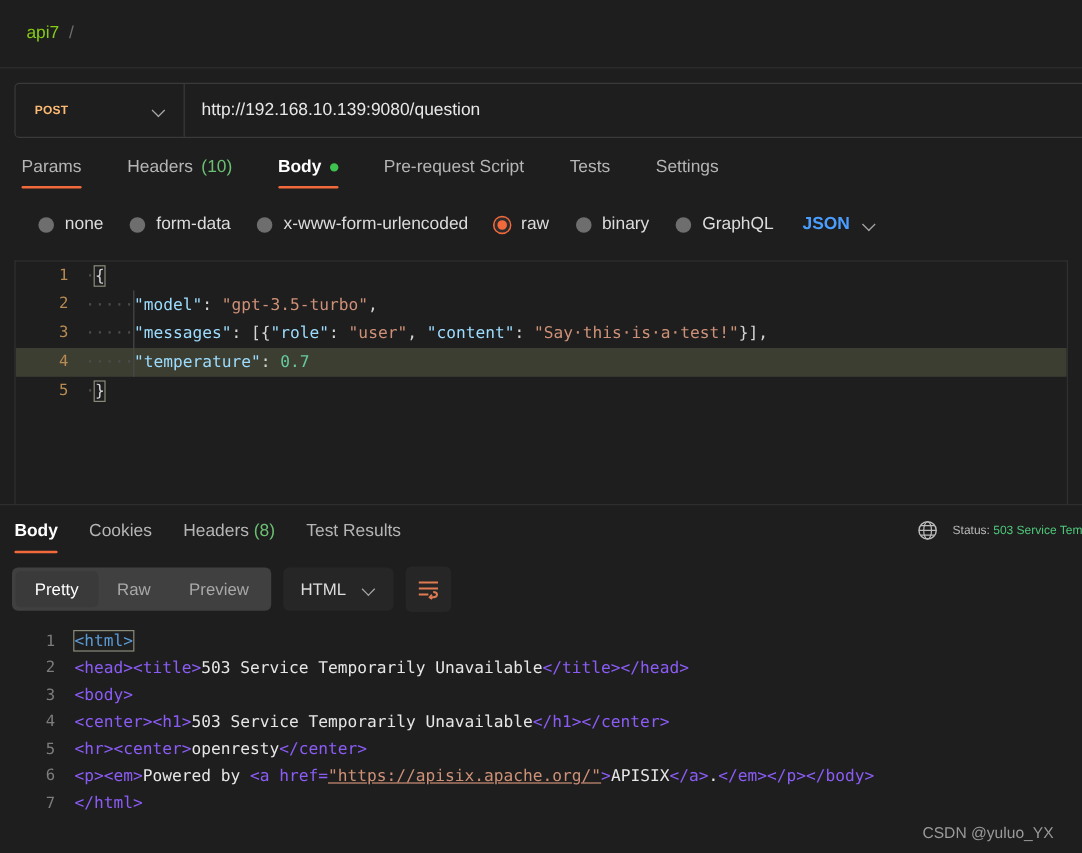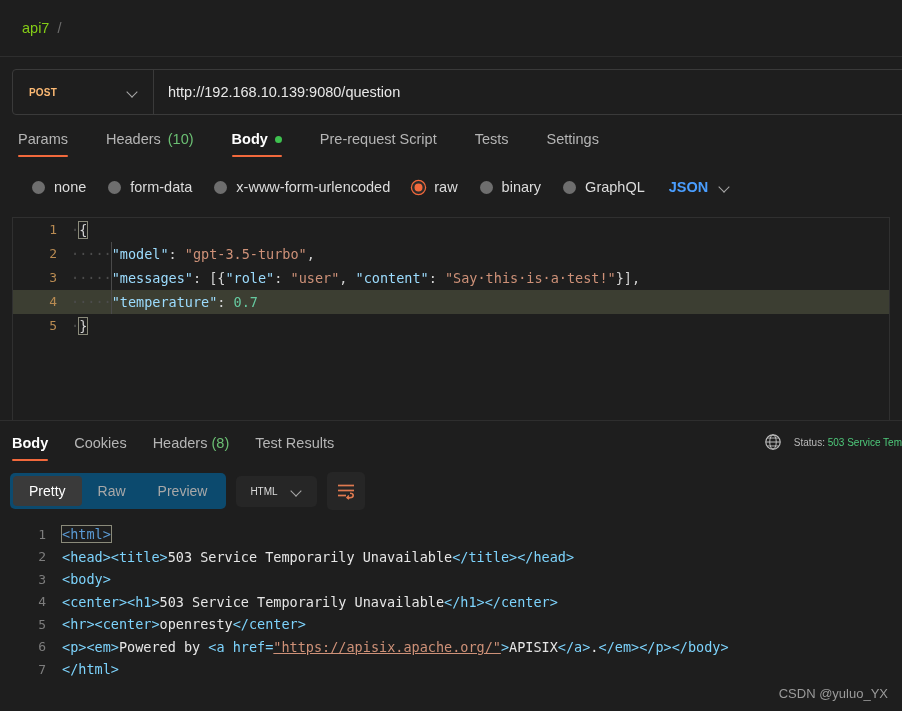--- a/index.html
+++ b/index.html
@@ -146,54 +146,54 @@
   }
   .globe { width:18px; height:18px; flex:0 0 18px; }
   .status-txt { font-size:10px; color:#b9b9b9; }
   .status-val { color:#4ec97a; }
 
   
   .restool {
     flex:0 0 48px; display:flex; align-items:center; gap:10px;
     padding-left:10px; margin-top:2px;
   }
-  .seg { display:flex; background:#0c4a6e; border-radius:5px; padding:3px; }
+  .seg { display:flex; background:#404040; border-radius:5px; padding:3px; }
   .segbtn {
     font-size:14px; color:#a8a8a8; padding:7px 16px; border-radius:4px;
     cursor:pointer; white-space:nowrap;
   }
   .segbtn.active { background:#3a3a3a; color:#ffffff; }
   .fmt {
     display:flex; align-items:center; gap:14px;
     background:#262626; border-radius:5px; padding:10px 14px; cursor:pointer;
   }
-  .fmt .lbl { font-size:10px; color:#dcdcdc; }
+  .fmt .lbl { font-size:14px; color:#dcdcdc; }
   .wrapbtn {
     width:38px; height:38px; background:#262626; border-radius:5px;
     display:flex; align-items:center; justify-content:center; cursor:pointer;
   }
 
   
   .respbody { flex:1; overflow:hidden; padding-top:8px; position:relative; }
   .rline { display:flex; height:22.5px; align-items:center; }
   .rgutter {
     width:62px; flex:0 0 62px; text-align:right; padding-right:16px;
     color:#7d7d7d; font-size:13px;
     font-family:"DejaVu Sans Mono", monospace; user-select:none;
   }
   .rtext {
     white-space:pre; font-family:"DejaVu Sans Mono", monospace;
     font-size:13.5px; color:#e6e6e6;
   }
-  .t   { color:#7dd3fc; }
+  .t   { color:#8b5cf6; }
   .av  { color:#ce9178; text-decoration:underline; }
   .tagbox { color:#5b9bd5; outline:1px solid #8a8a7a; }
 
   .watermark {
-    position:absolute; right:14px; bottom:10px;
+    position:absolute; right:24px; bottom:10px;
     font-size:13px; color:#9a9a9a;
     font-family:"Liberation Sans", sans-serif;
   }
 </style>
 </head>
 <body>
 
 <div class="app">
 
   <div class="topbar">

